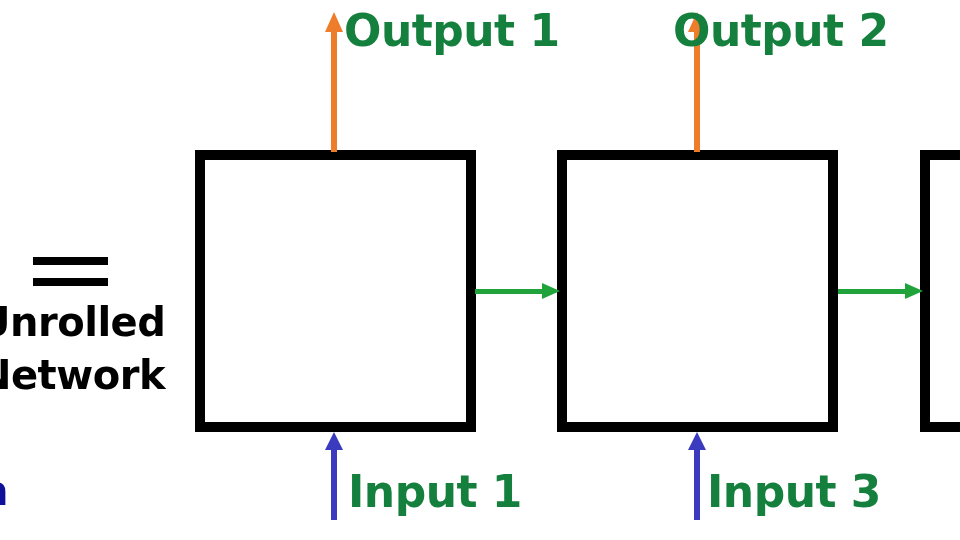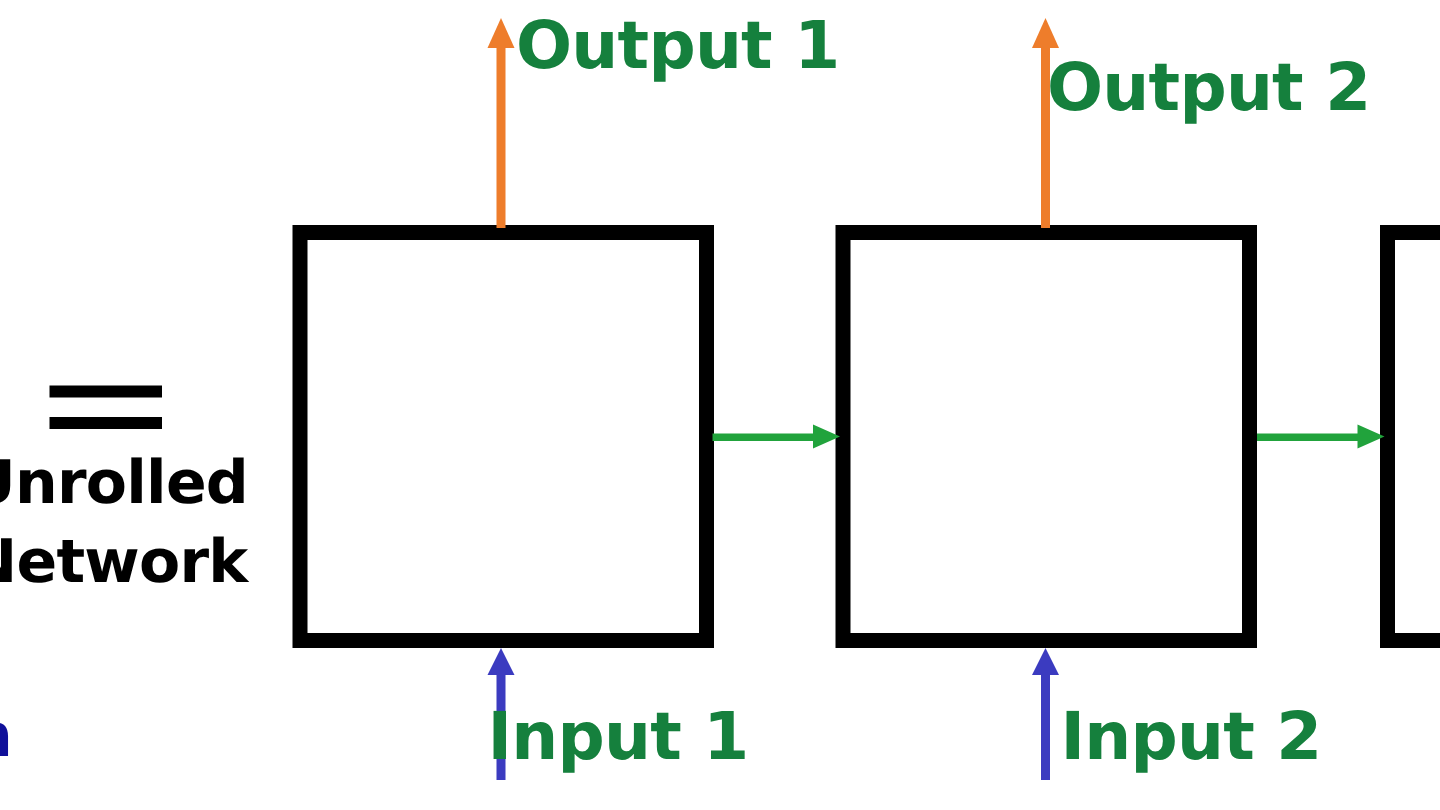--- a/index.html
+++ b/index.html
@@ -138,24 +138,24 @@
   .label {
     position: absolute;
     font-family: "DejaVu Sans", sans-serif;
     font-weight: bold;
     color: #15803d;
     white-space: nowrap;
     letter-spacing: -0.5px;
   }
   .label.output { font-size: 44px; top: 5px; }
   #label-output-1 { left: 344px; }
-  #label-output-2 { left: 698px; margin-top: 28px; }
+  #label-output-2 { left: 673px; }
 
   .label.input { font-size: 44px; top: 466px; }
-  #label-input-1 { left: 325px; }
+  #label-input-1 { left: 348px; }
   #label-input-2 { left: 707px; }
 </style>
 </head>
 <body>
 
 <div id="canvas">
 
   <div class="equals-sign">
     <div class="bar top"></div>
     <div class="bar bottom"></div>
@@ -195,15 +195,15 @@
     <div class="head"></div>
   </div>
   <div class="h-arrow" id="h-arrow-2">
     <div class="shaft"></div>
     <div class="head"></div>
   </div>
 
   <div class="label output" id="label-output-1">Output 1</div>
   <div class="label output" id="label-output-2">Output 2</div>
   <div class="label input" id="label-input-1">Input 1</div>
-  <div class="label input" id="label-input-2">Input 2</div>
+  <div class="label input" id="label-input-2">Input 3</div>
 
 </div>
 
 </body></html>

